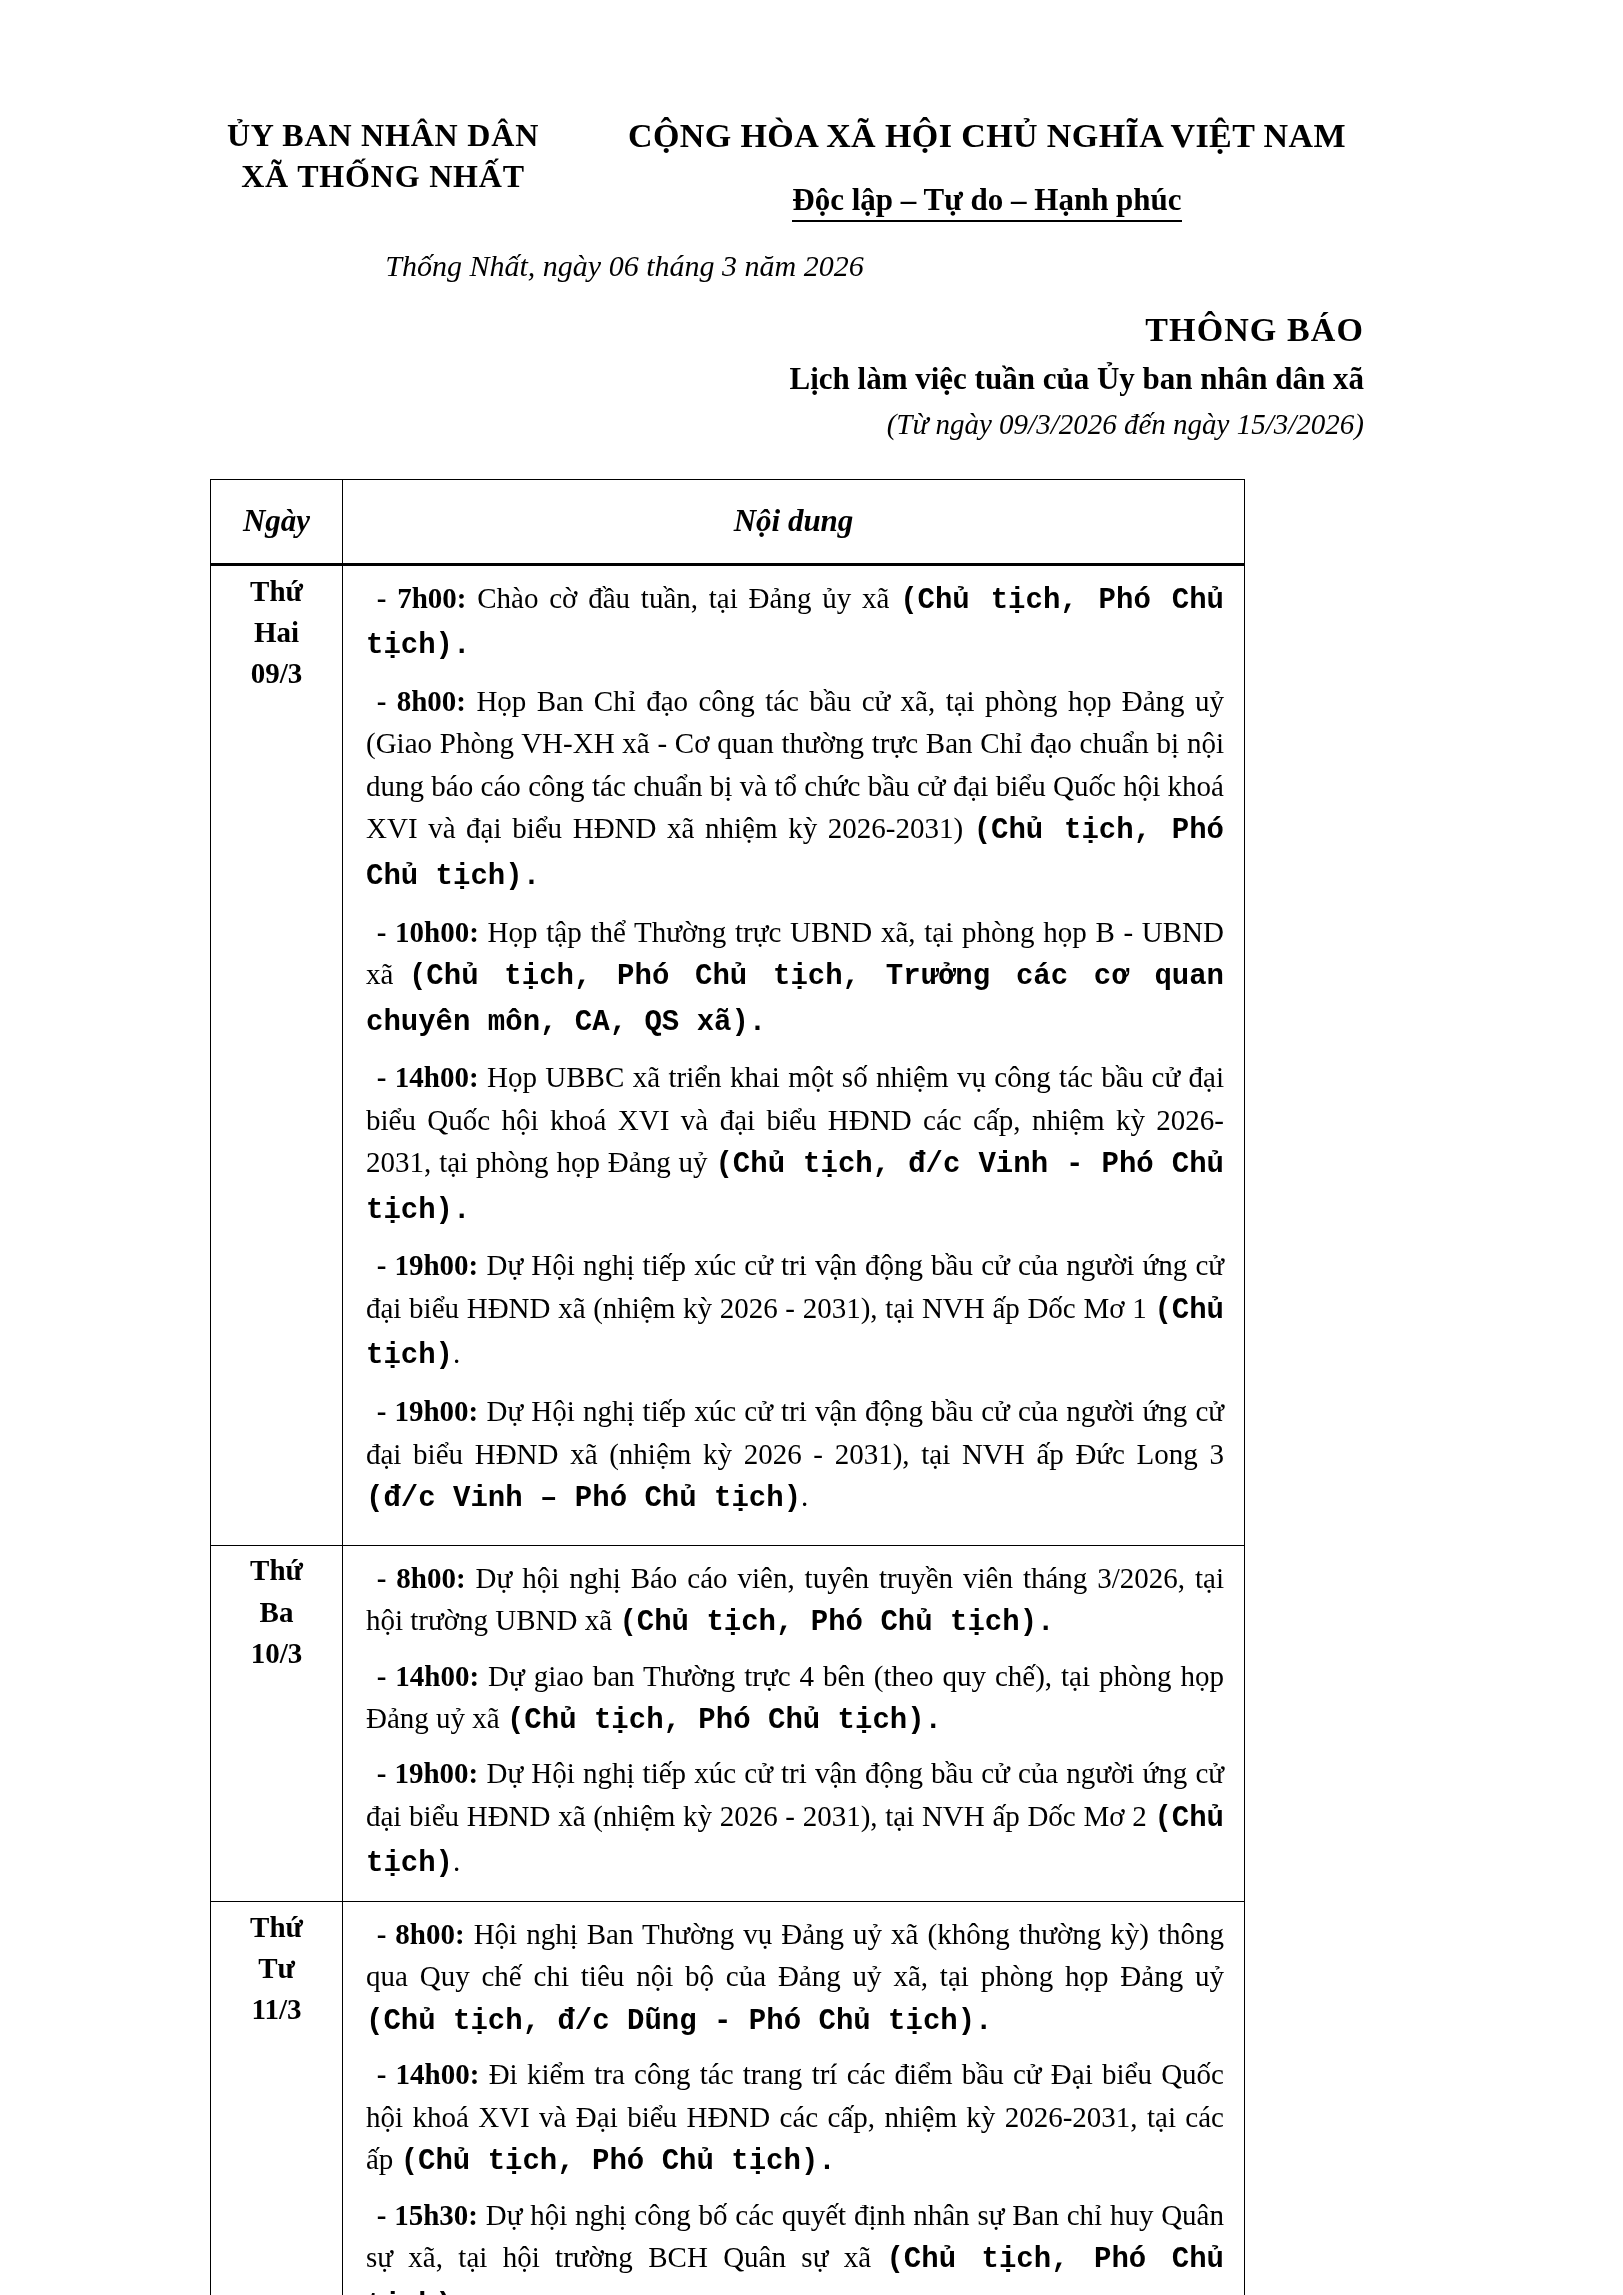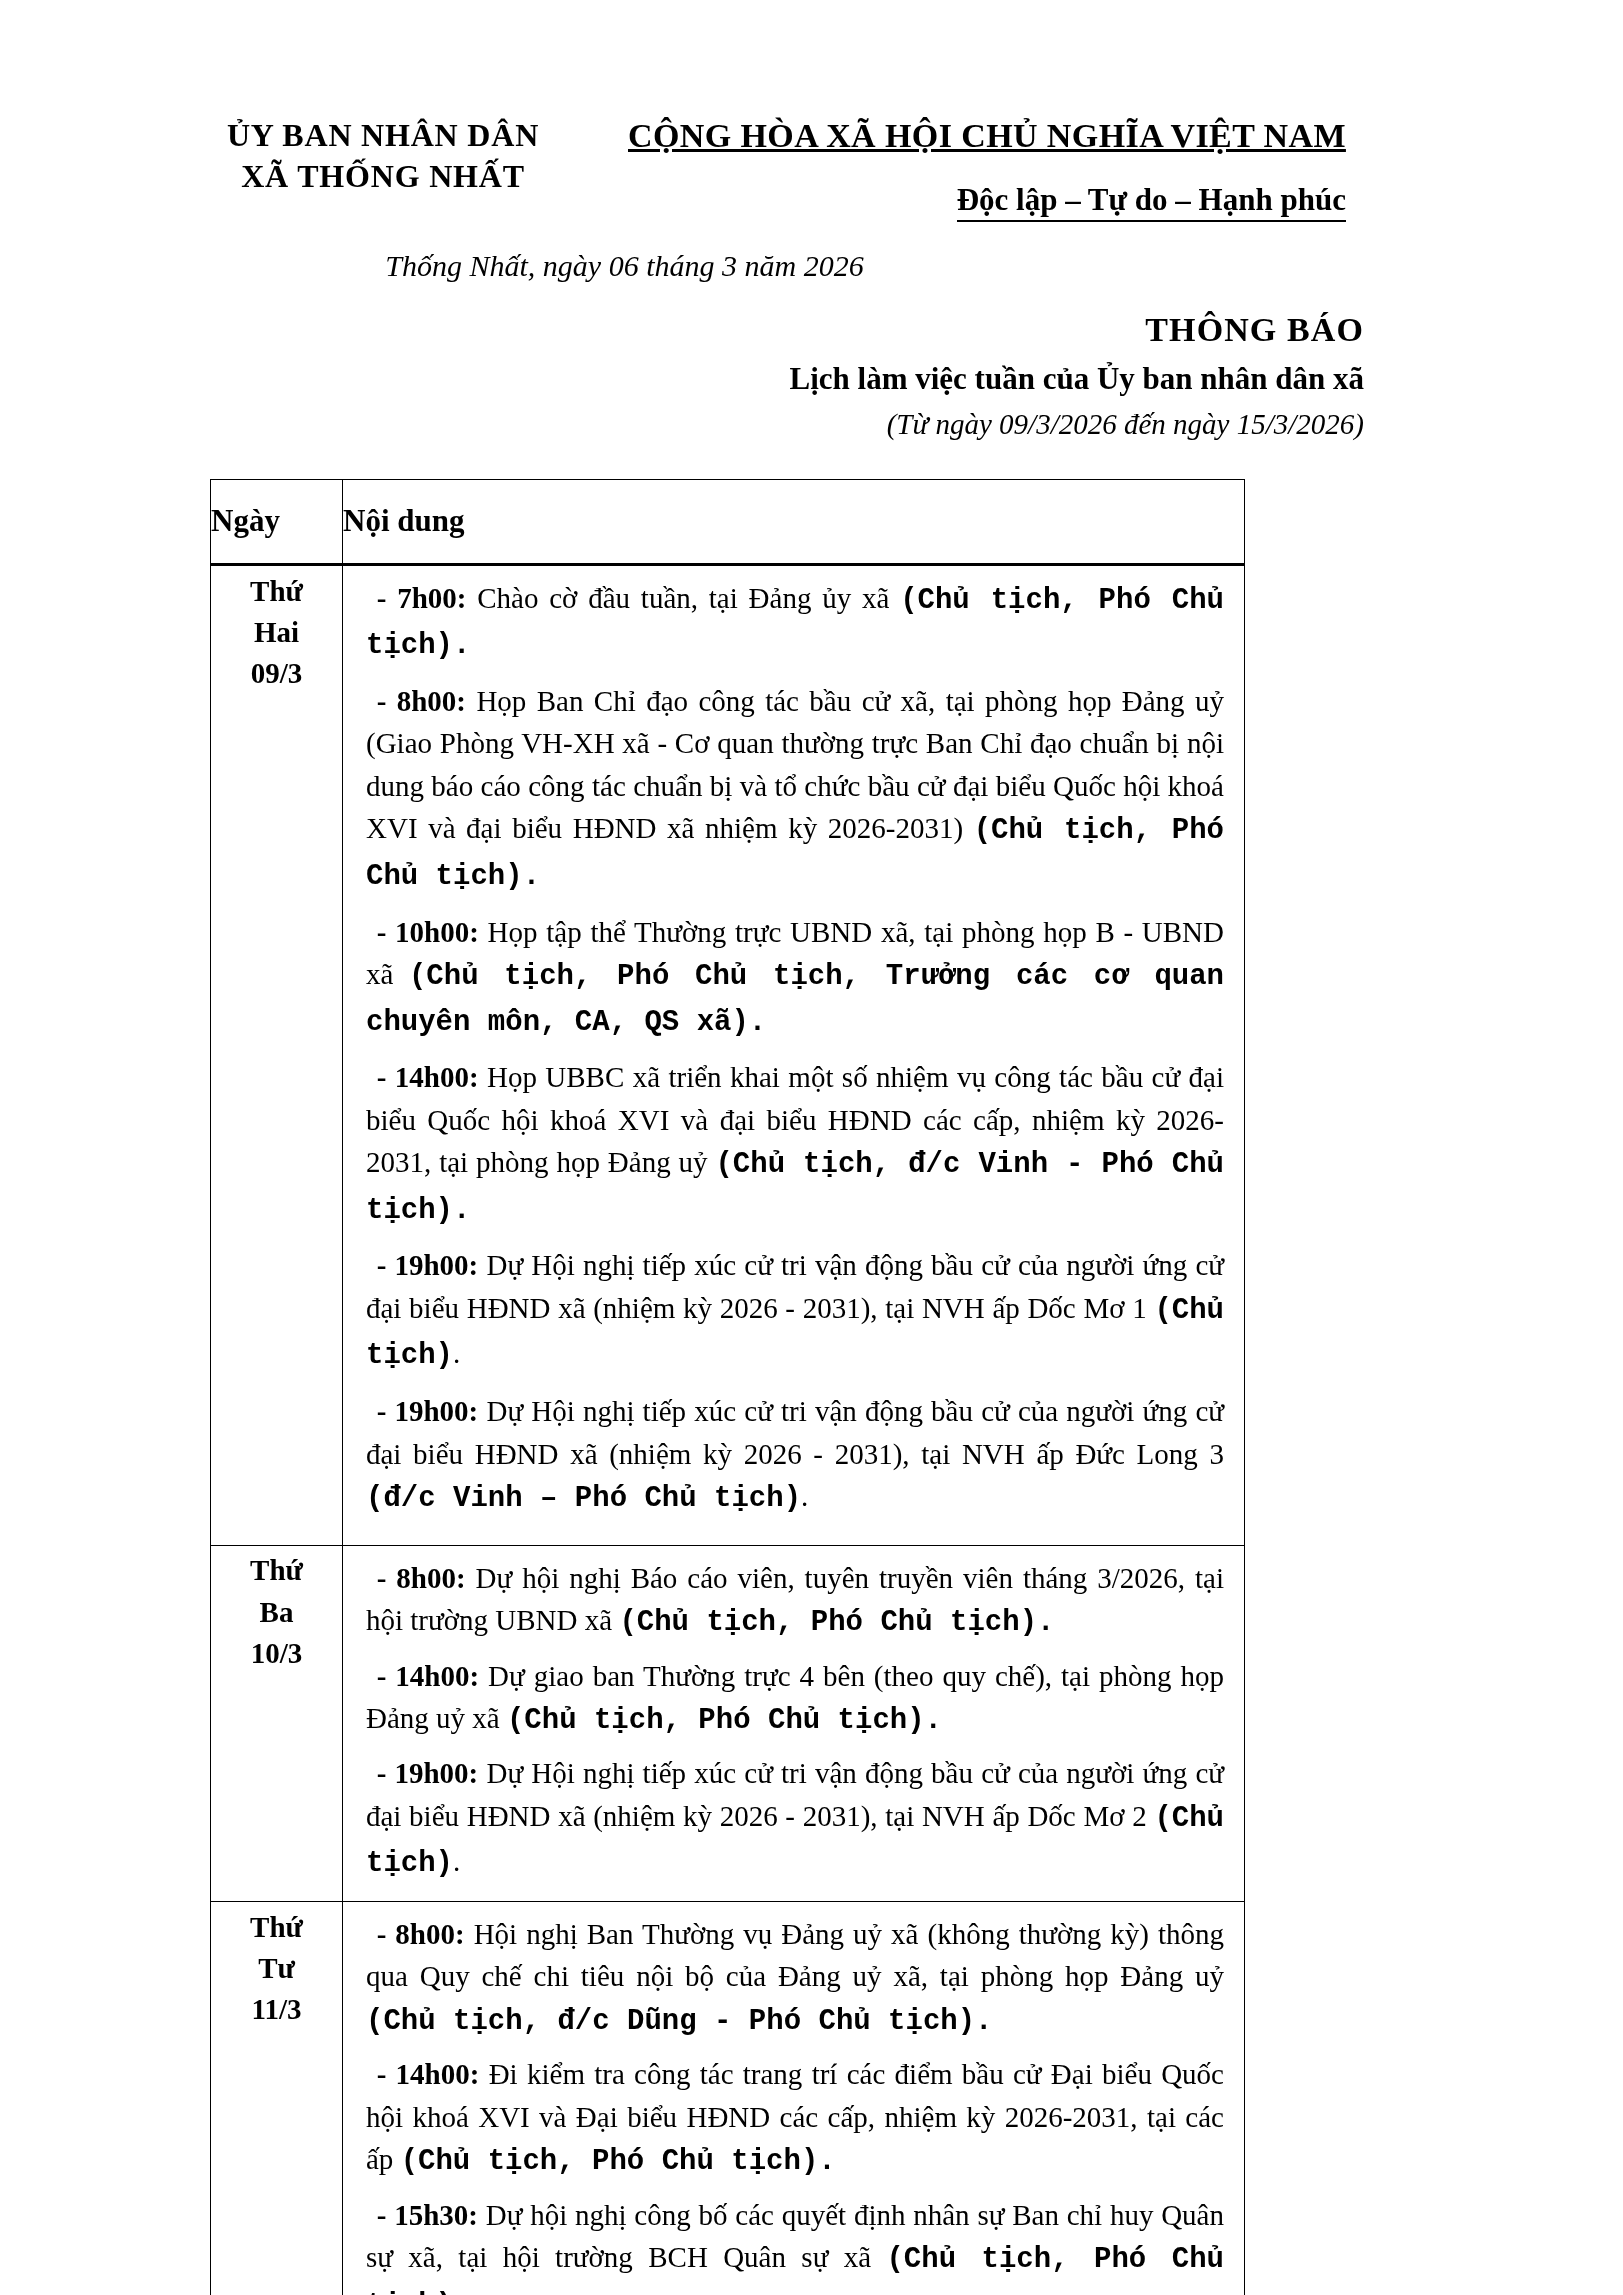--- a/index.html
+++ b/index.html
@@ -31,23 +31,22 @@
     padding-top: 115px;
   }
   .header-left {
     width: 490px;
     margin-left: 138px;
     text-align: center;
     flex: 0 0 auto;
   }
   .header-right {
     flex: 1 1 auto;
-    text-align: right;
+    text-align: center;
     padding-right: 122px;
-    text-decoration: underline;
   }
   .org-line {
     font-size: 32px;
     font-weight: bold;
     letter-spacing: 0.8px;
     line-height: 1.28;
     white-space: nowrap;
   }
   .nation-line {
     font-size: 34px;
@@ -130,25 +129,26 @@
     border: 1.5px solid #000;
     vertical-align: top;
   }
   table.schedule thead th {
     border-bottom: 3.1px solid #000;
   }
   .col-day  { width: 132px; }
   .col-body { width: auto; }
 
   th.head-cell {
-    text-align: left;
+    text-align: center;
     font-size: 31px;
     font-weight: bold;
     padding: 23px 0 24.5px 0;
     vertical-align: middle;
+    font-style: italic;
   }
 
   td.day-cell {
     text-align: center;
     vertical-align: middle;
     font-size: 29px;
     font-weight: bold;
     line-height: 1.42;
     padding: 4.6px 3.1px;
   }

